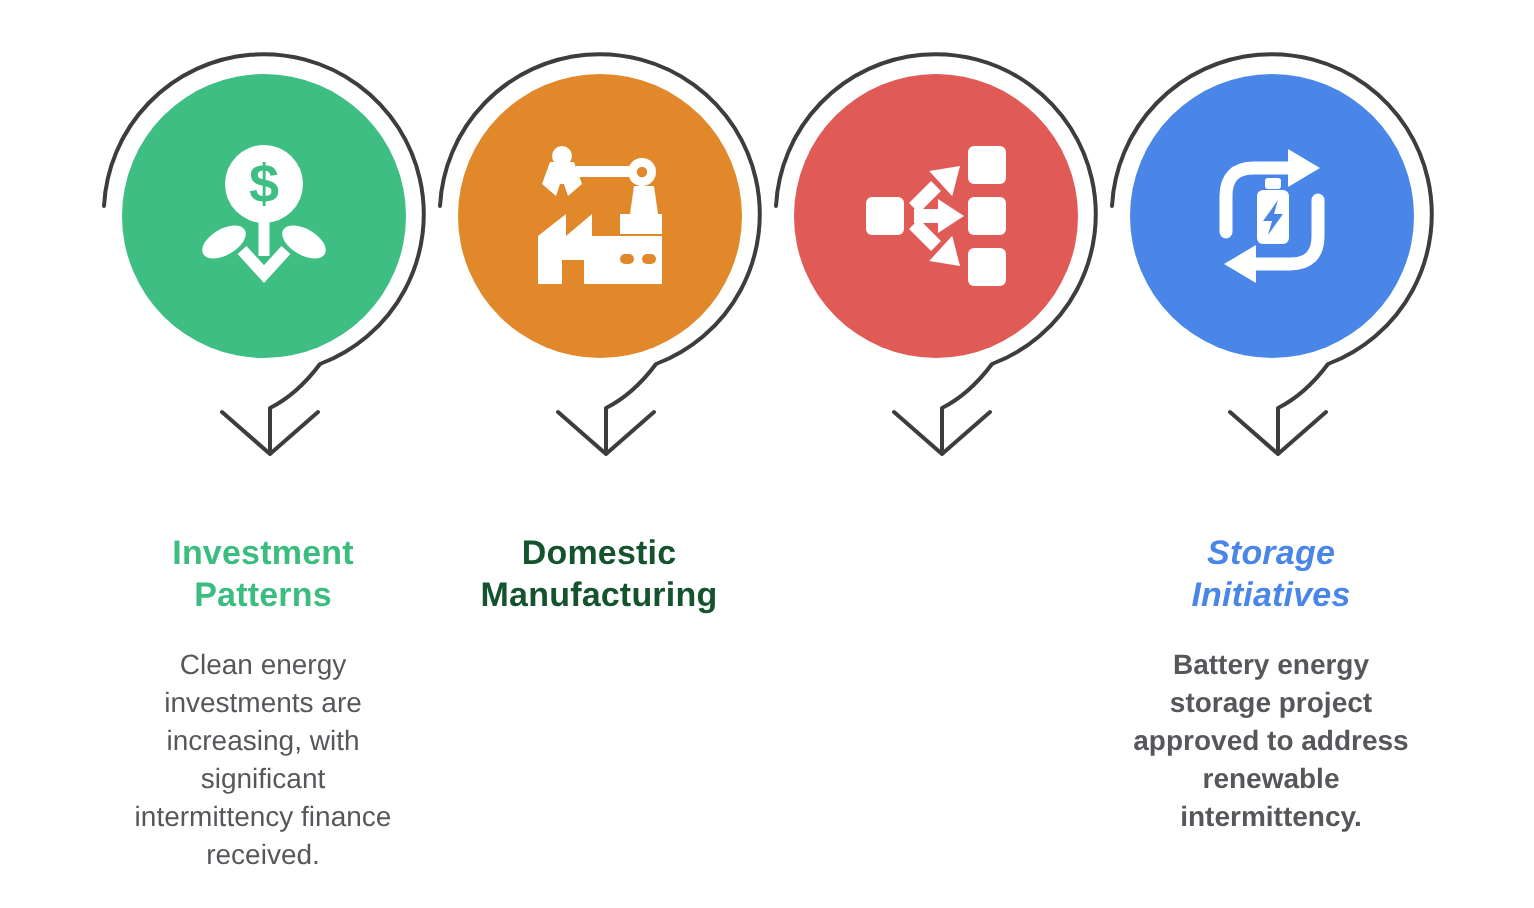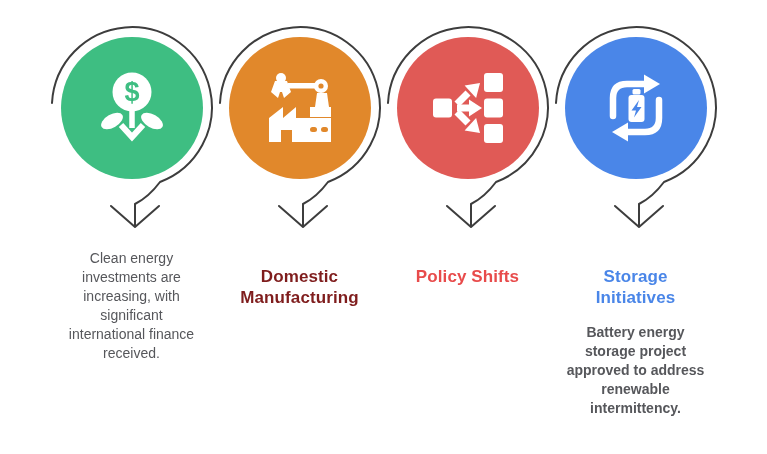--- a/index.html
+++ b/index.html
@@ -31,25 +31,27 @@
       <path d="M4 103 A80 80 0 1 1 112 182 C103 194 95 200 87 204 L87 225 M63 206 L87 227 L111 206" fill="none" stroke-width="2" stroke-linecap="round" stroke-linejoin="round" stroke="#3D3D3D"></path>
       <g transform="translate(46,70)">
         <circle cx="38" cy="22" r="19.5" fill="#fff"></circle>
         <text x="38" y="31" text-anchor="middle" font-size="27" font-weight="bold" fill="#3EBE82">$</text>
         <path d="M38 41 V58" stroke="#fff" stroke-width="5.5" fill="none"></path>
         <ellipse cx="18" cy="51" rx="12" ry="6.5" fill="#fff" transform="rotate(-30 18 51)"></ellipse>
         <ellipse cx="58" cy="51" rx="12" ry="6.5" fill="#fff" transform="rotate(30 58 51)"></ellipse>
         <path d="M27 55 L38 67 L49 55" stroke="#fff" stroke-width="6" fill="none"></path>
       </g>
     </svg>
+    <h3 class="title" style="color: rgb(60, 189, 128);">Investment
+Patterns</h3>
     <p class="desc" style="color: rgb(86, 87, 91);">Clean energy
 investments are
 increasing, with
 significant
-international finance
+intermittency finance
 received.</p>
   </div>
 
   <div class="item">
     <svg class="badge" viewBox="0 0 168 234">
       <circle cx="84" cy="108" r="71" fill="#E1882B"></circle>
       <path d="M4 103 A80 80 0 1 1 112 182 C103 194 95 200 87 204 L87 225 M63 206 L87 227 L111 206" fill="none" stroke-width="2" stroke-linecap="round" stroke-linejoin="round" stroke="#3D3D3D"></path>
       <g transform="translate(46,70)">
         <circle cx="19" cy="8" r="5" fill="#fff"></circle>
         <path d="M13 11 H25 L29 22 L22 28 L20 22 H18 L16 28 L9 22 Z" fill="#fff"></path>
@@ -57,59 +59,58 @@
         <circle cx="59" cy="16" r="7" fill="#fff"></circle>
         <circle cx="59" cy="16" r="2.6" fill="#E1882B"></circle>
         <polygon points="55,23 65,23 67,37 53,37" fill="#fff"></polygon>
         <rect x="48" y="37" width="21" height="10" fill="#fff"></rect>
         <path d="M7 72 V48 L21 37 V48 L34 37 V48 H69 V72 Z" fill="#fff"></path>
         <rect x="19" y="60" width="11" height="12" fill="#E1882B"></rect>
         <rect x="48" y="57" width="7" height="5" rx="2.5" fill="#E1882B"></rect>
         <rect x="59" y="57" width="7" height="5" rx="2.5" fill="#E1882B"></rect>
       </g>
     </svg>
-    <h3 class="title" style="color: #7f1d1d;">Domestic
+    <h3 class="title" style="color: #14532d;">Domestic
 Manufacturing</h3>
   </div>
 
   <div class="item">
     <svg class="badge" viewBox="0 0 168 234">
       <circle cx="84" cy="108" r="71" fill="#E05A56"></circle>
       <path d="M4 103 A80 80 0 1 1 112 182 C103 194 95 200 87 204 L87 225 M63 206 L87 227 L111 206" fill="none" stroke-width="2" stroke-linecap="round" stroke-linejoin="round" stroke="#3D3D3D"></path>
       <g transform="translate(46,70)">
         <rect x="3" y="28.5" width="19" height="19" rx="3" fill="#fff"></rect>
         <rect x="54" y="3" width="19" height="19" rx="3" fill="#fff"></rect>
         <rect x="54" y="28.5" width="19" height="19" rx="3" fill="#fff"></rect>
         <rect x="54" y="54" width="19" height="19" rx="3" fill="#fff"></rect>
         <path d="M27 38 L39 38" stroke="#fff" stroke-width="7" fill="none"></path>
         <polygon points="39,29.5 52,38 39,46.5" fill="#fff"></polygon>
         <path d="M27 34 L38 23" stroke="#fff" stroke-width="7" fill="none"></path>
         <polygon points="50,13 34.6,15.5 46.1,28.1" fill="#fff"></polygon>
         <path d="M27 42 L38 53" stroke="#fff" stroke-width="7" fill="none"></path>
         <polygon points="50,63 34.6,60.5 46.1,47.9" fill="#fff"></polygon>
       </g>
     </svg>
-    <h3 class="title" style="color: rgb(232, 75, 75);">Policy Shifts</h3>
   </div>
 
   <div class="item">
     <svg class="badge" viewBox="0 0 168 234">
       <circle cx="84" cy="108" r="71" fill="#4A86E8"></circle>
       <path d="M4 103 A80 80 0 1 1 112 182 C103 194 95 200 87 204 L87 225 M63 206 L87 227 L111 206" fill="none" stroke-width="2" stroke-linecap="round" stroke-linejoin="round" stroke="#3D3D3D"></path>
       <g transform="translate(46,70)">
         <path d="M15 46 V28 Q15 14 29 14 H46" stroke="#fff" stroke-width="6.5" fill="none" stroke-linecap="round"></path>
         <polygon points="46,4.5 62,14 46,23.5" fill="#fff"></polygon>
         <path d="M61 30 V48 Q61 62 47 62 H30" stroke="#fff" stroke-width="6.5" fill="none" stroke-linecap="round"></path>
         <polygon points="30,52.5 14,62 30,71.5" fill="#fff"></polygon>
         <rect x="34.5" y="19" width="8" height="5.5" rx="1.5" fill="#fff"></rect>
         <rect x="30.5" y="25" width="16" height="27" rx="3" fill="#fff"></rect>
         <polygon points="41,30 33.5,40.5 38,40.5 36,47.5 43.5,37 39,37" fill="#4A86E8"></polygon>
       </g>
     </svg>
-    <h3 class="title" style="color: rgb(74, 134, 232);">Storage
+    <h3 class="title" style="color: rgb(74, 134, 232); font-style: italic;">Storage
 Initiatives</h3>
     <p class="desc" style="color: rgb(86, 87, 91); font-weight: bold;">Battery energy
 storage project
 approved to address
 renewable
 intermittency.</p>
   </div>
 
 </div>
 

